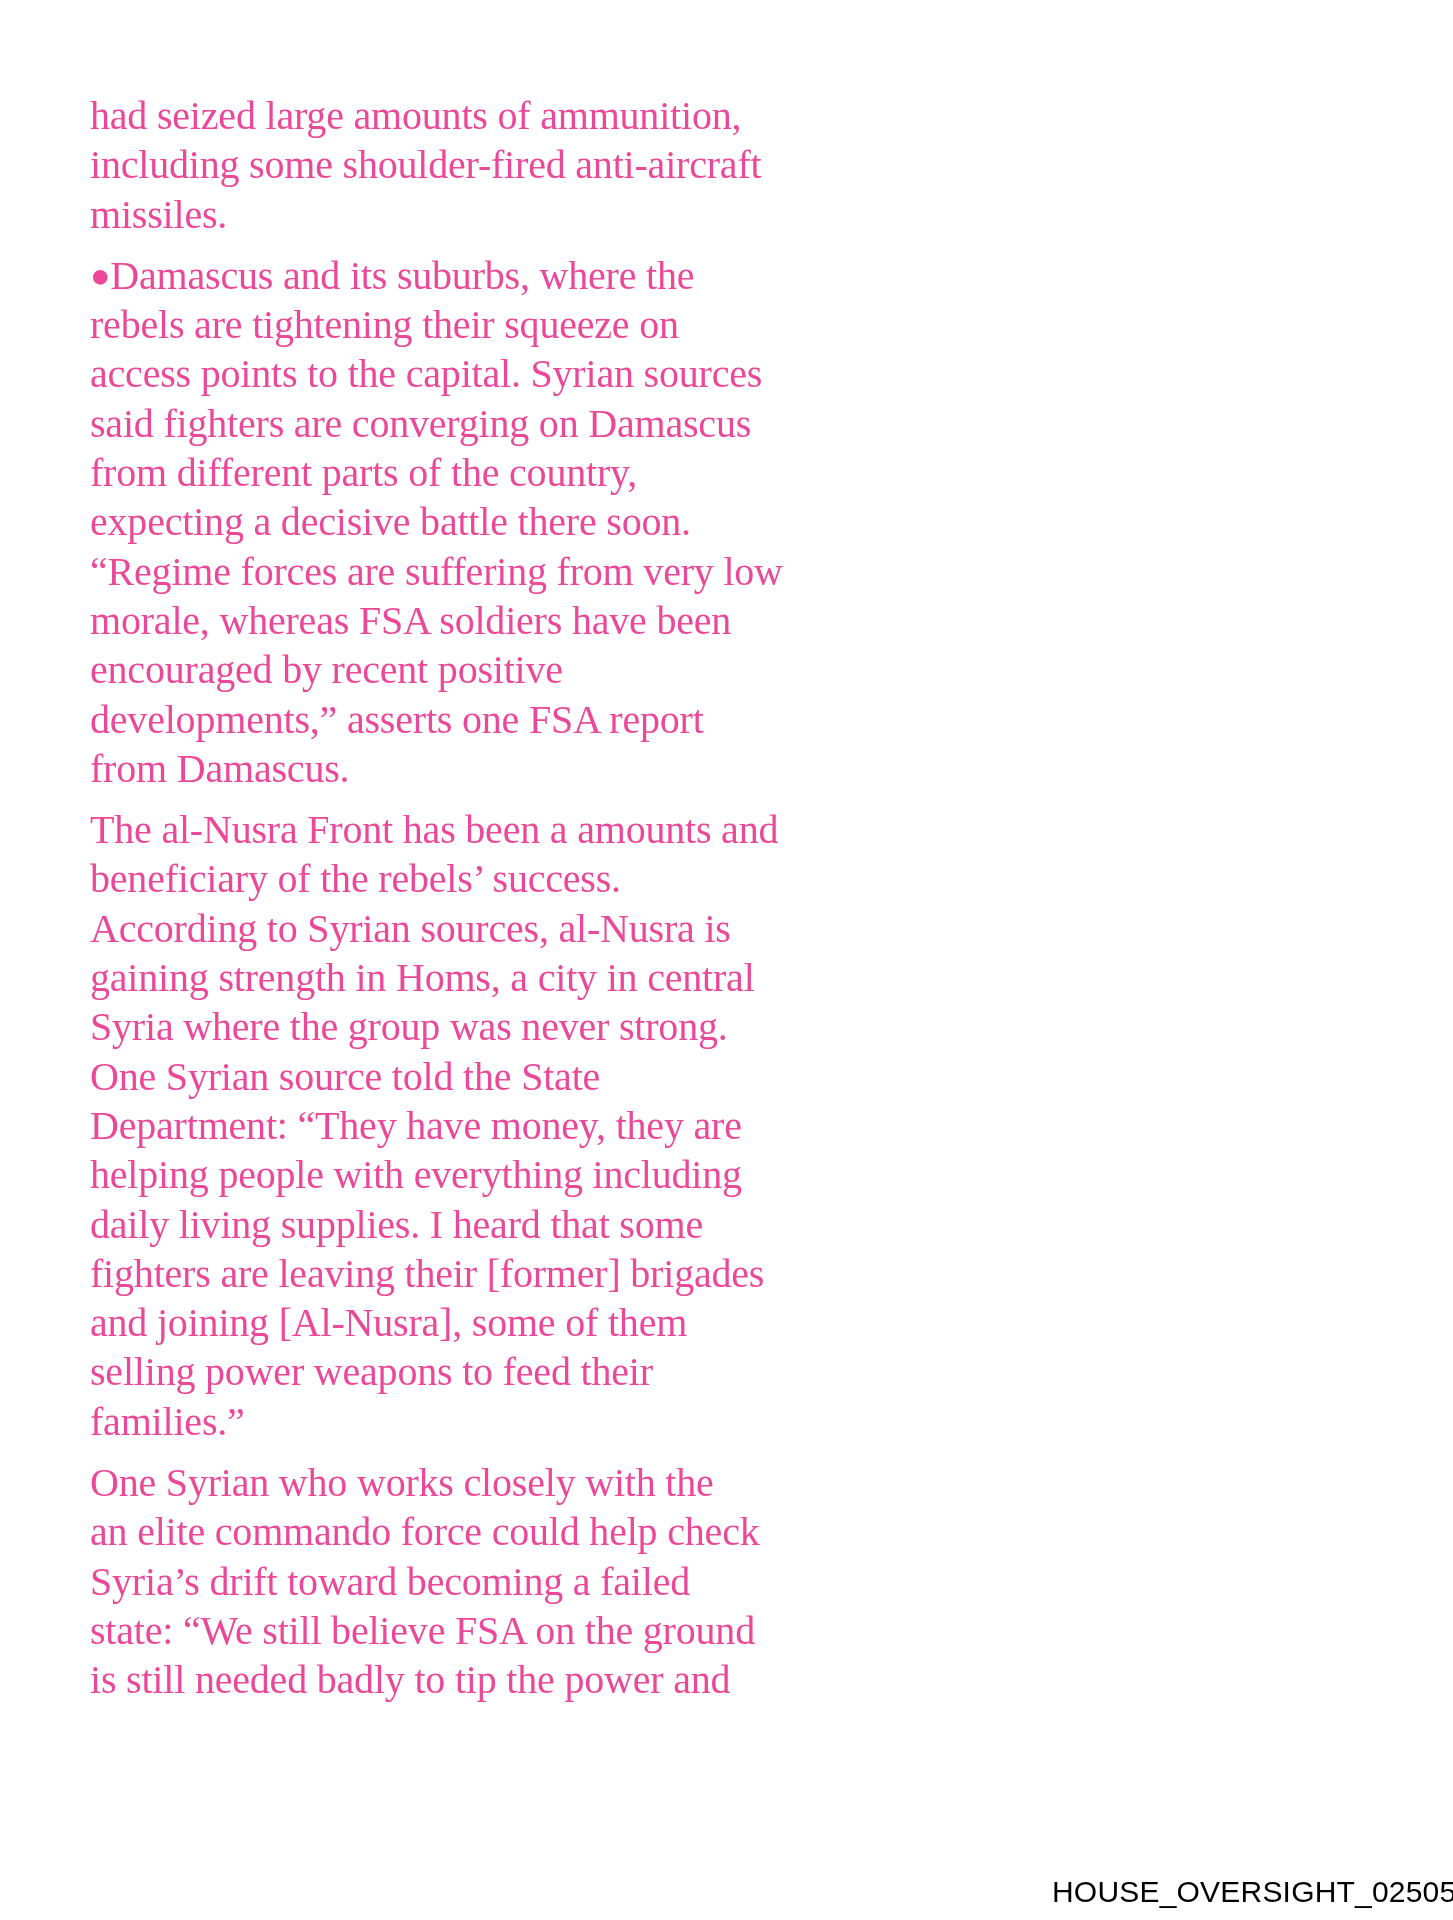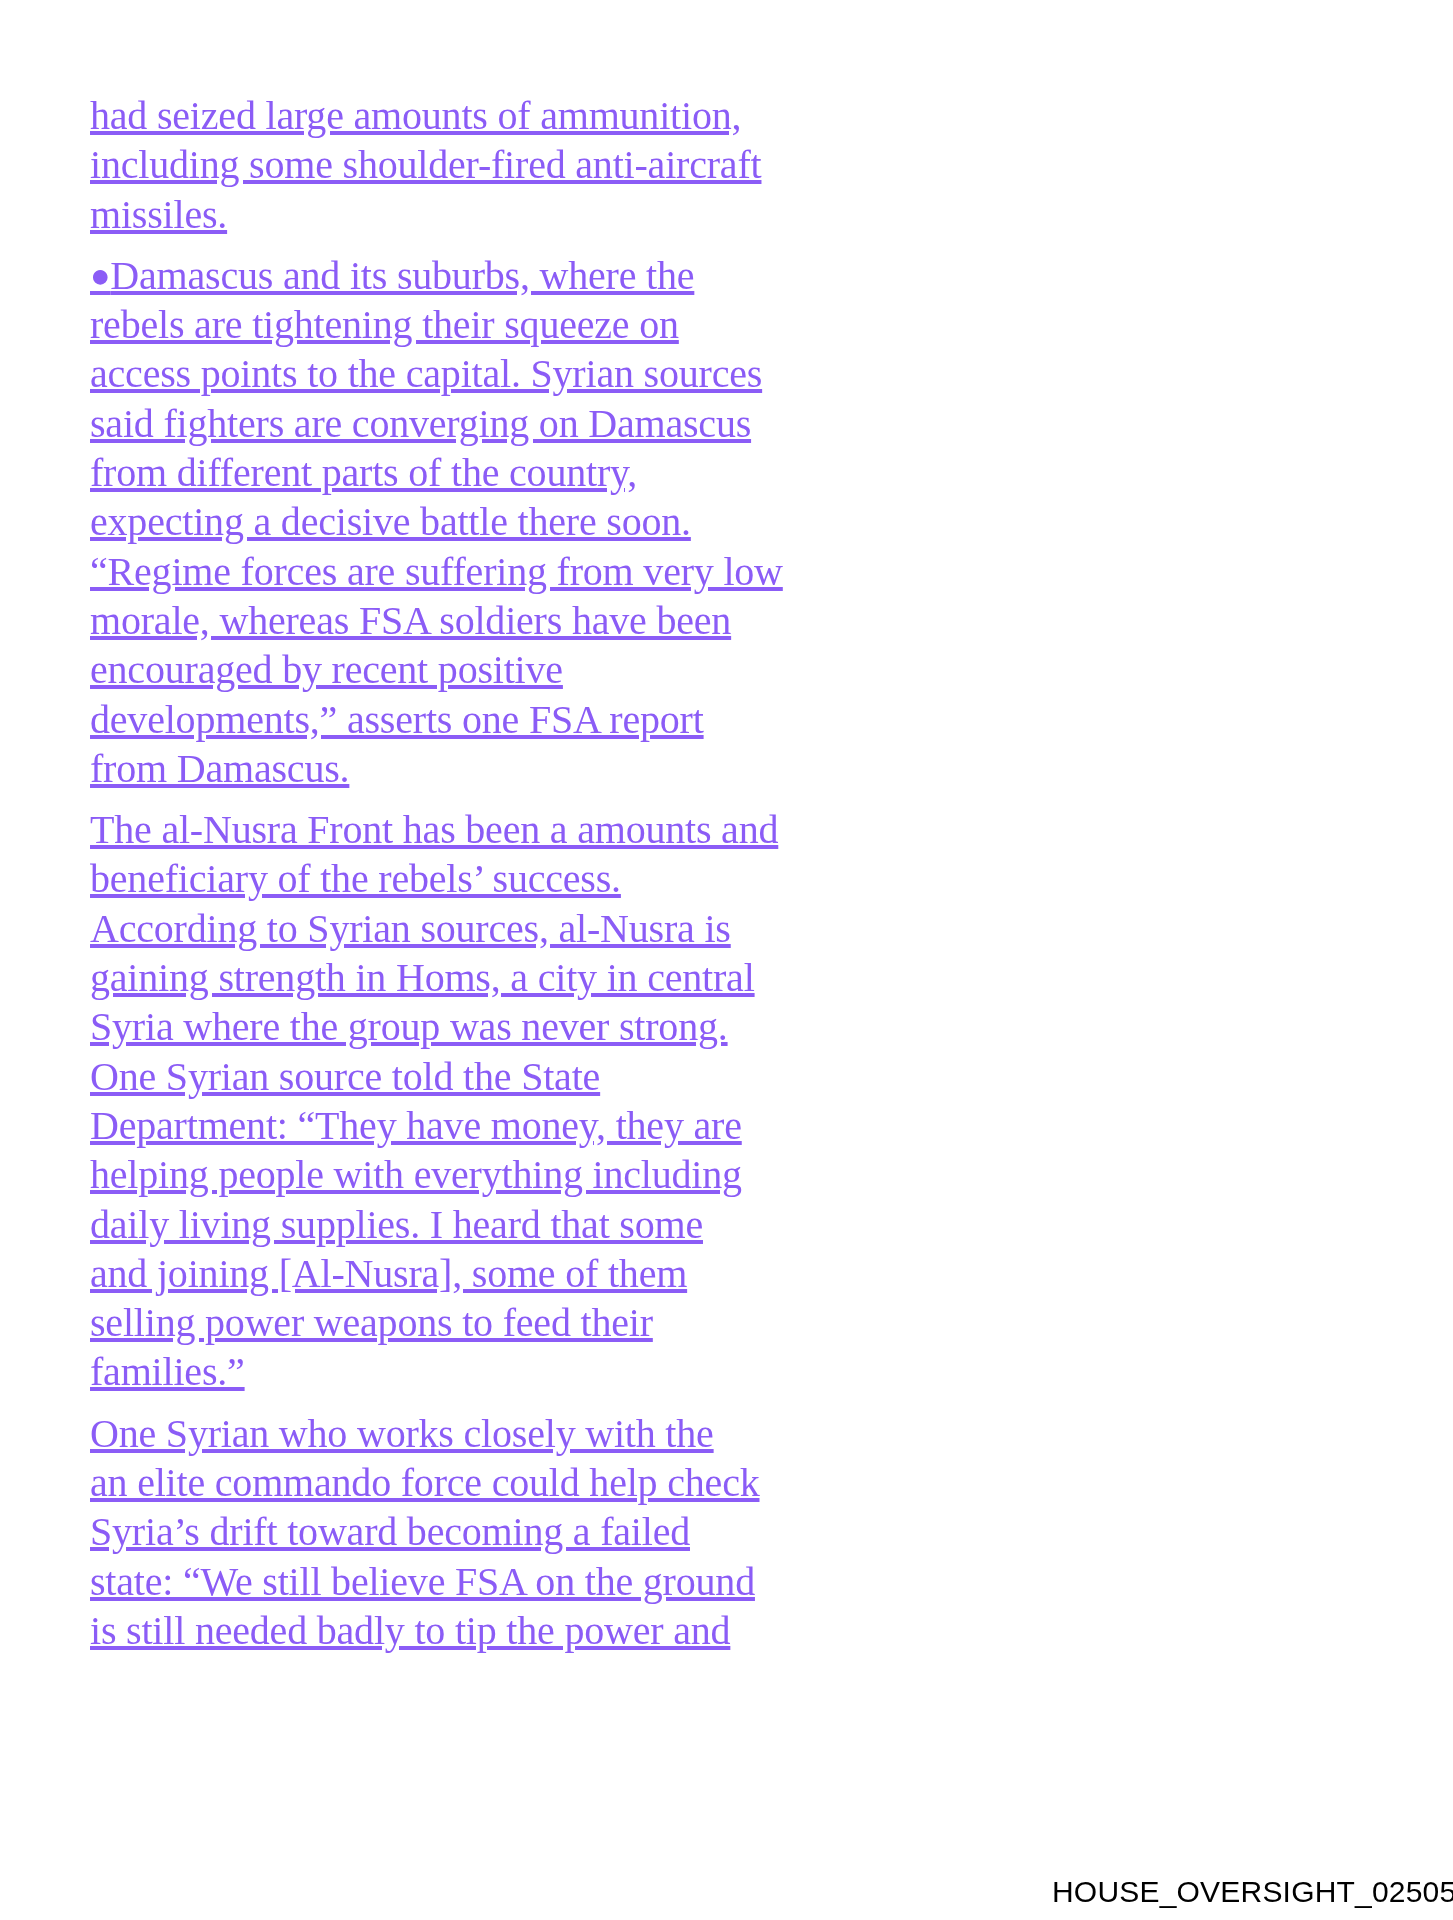--- a/index.html
+++ b/index.html
@@ -21,23 +21,22 @@
       background: #ffffff;
     }
     .body-text {
       position: absolute;
       left: 90px;
       top: 91px;
       width: 900px;
       font-family: "Liberation Serif", "DejaVu Serif", serif;
       font-size: 40px;
       line-height: 49.3px;
-      color: #8b5cf6;
+      color: #ec4899;
       letter-spacing: -0.2px;
-      text-decoration: underline;
     }
     .para {
       margin: 0 0 12px 0;
       white-space: nowrap;
     }
     .line {
       display: block;
       white-space: pre;
     }
     .bullet {
@@ -85,20 +84,21 @@
     <p class="para">
       <span class="line">The al-Nusra Front has been a amounts and</span>
       <span class="line">beneficiary of the rebels’ success.</span>
       <span class="line">According to Syrian sources, al-Nusra is</span>
       <span class="line">gaining strength in Homs, a city in central</span>
       <span class="line">Syria where the group was never strong.</span>
       <span class="line">One Syrian source told the State</span>
       <span class="line">Department: “They have money, they are</span>
       <span class="line">helping people with everything including</span>
       <span class="line">daily living supplies. I heard that some</span>
+      <span class="line">fighters are leaving their [former] brigades</span>
       <span class="line">and joining [Al-Nusra], some of them</span>
       <span class="line">selling power weapons to feed their</span>
       <span class="line">families.”</span>
     </p>
 
     <p class="para">
       <span class="line">One Syrian who works closely with the</span>
       <span class="line">an elite commando force could help check</span>
       <span class="line">Syria’s drift toward becoming a failed</span>
       <span class="line">state: “We still believe FSA on the ground</span>

